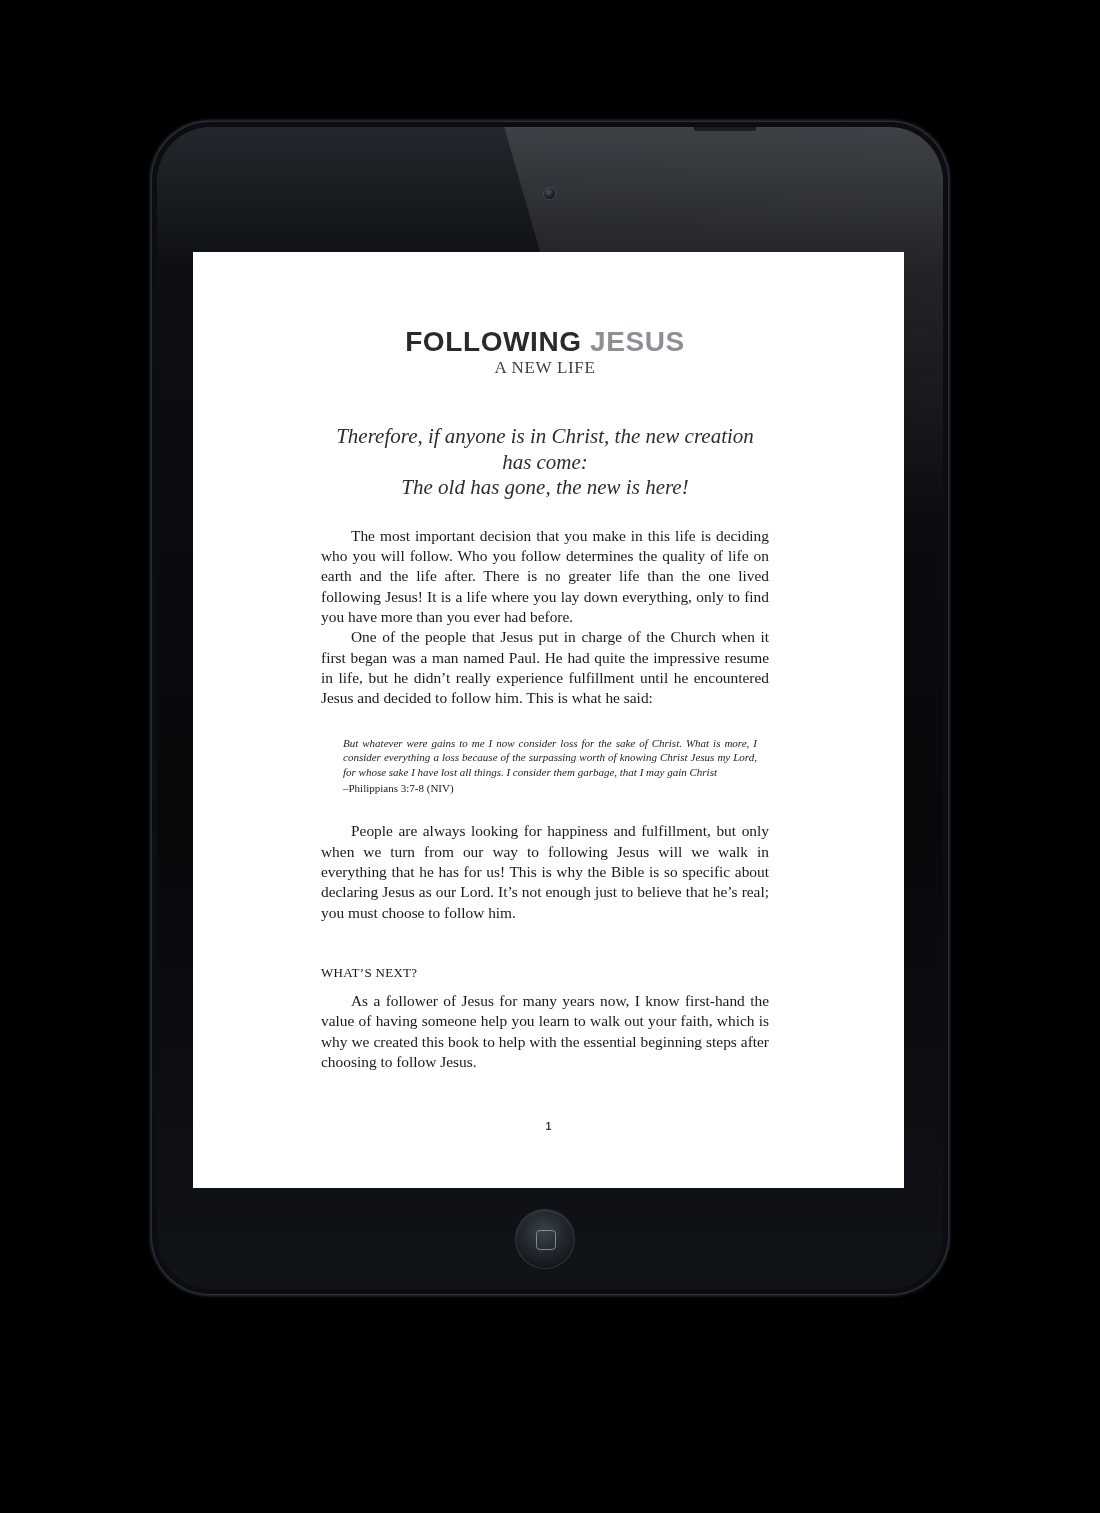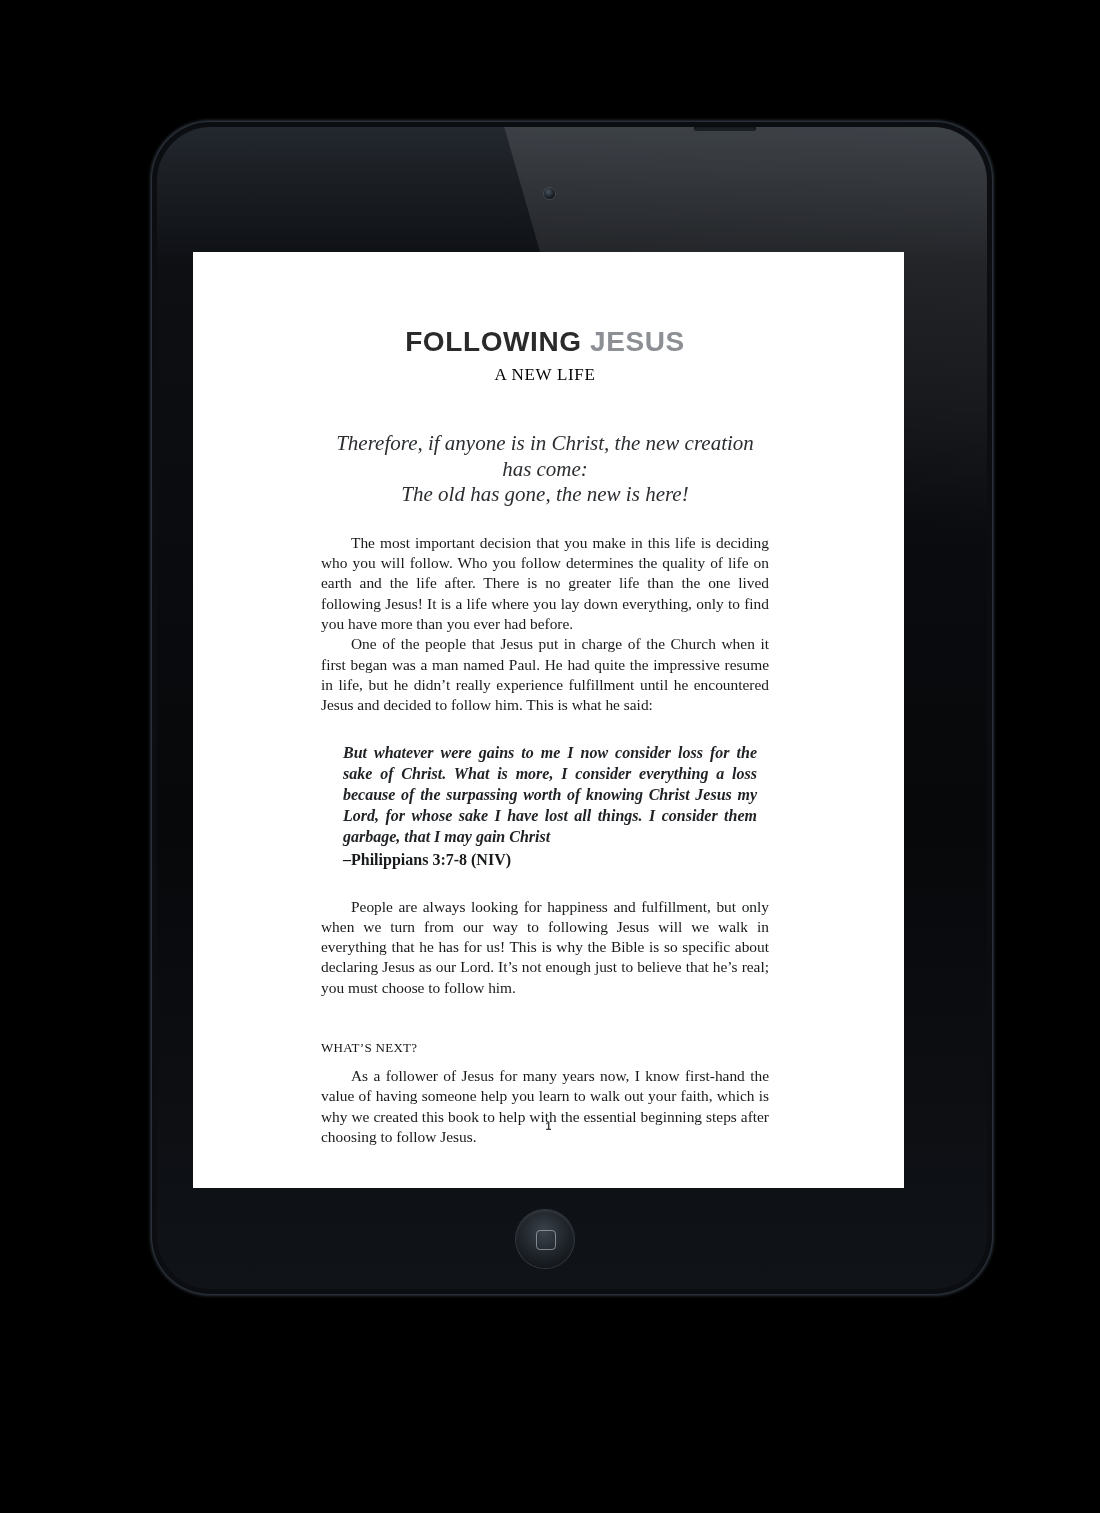--- a/index.html
+++ b/index.html
@@ -18,21 +18,20 @@
   
   .device {
     position: absolute;
     left: 152px;
     top: 122px;
     width: 796px;
     height: 1172px;
     border-radius: 58px;
     background: #0b0d11;
     box-shadow: 0 0 0 1px #2a3038, 0 0 3px 2px rgba(120,140,165,0.35);
-    padding-left: 44px;
   }
   .device-inner-bevel {
     position: absolute;
     left: 5px;
     top: 5px;
     right: 5px;
     bottom: 5px;
     border-radius: 54px;
     background: linear-gradient(180deg, #23282e 0%, #0d0f13 12%, #07080a 60%, #101318 100%);
   }
@@ -136,24 +135,23 @@
     font-weight: bold;
     letter-spacing: 0.6px;
     color: #2a2a2a;
   }
   .title .light {
     color: #8c9095;
     font-weight: bold;
   }
   .subtitle {
     text-align: center;
-    margin-top: 7px;
     font-size: 17px;
     letter-spacing: 0.7px;
-    color: #000000;
+    color: #404040;
   }
 
   .epigraph {
     margin-top: 46px;
     text-align: center;
     font-size: 21px;
     line-height: 1.22;
   }
   .epigraph .ital {
     font-style: italic;
@@ -174,27 +172,26 @@
     text-indent: 30px;
     color: #17191b;
     -webkit-hyphens: none;
     hyphens: none;
   }
   p.body.first { margin-top: 25px; }
 
   .quote {
     margin-top: 27px;
     font-style: italic;
-    font-size: 16px;
+    font-size: 11px;
     line-height: 1.31;
     text-align: justify;
     padding-left: 22px;
     padding-right: 12px;
     color: #202326;
-    font-weight: bold;
   }
   .quote .ref {
     display: block;
     font-style: normal;
     margin-top: 2px;
     padding-right: 0;
     color: #17191b;
   }
 
   p.after-quote { margin-top: 26px; }

